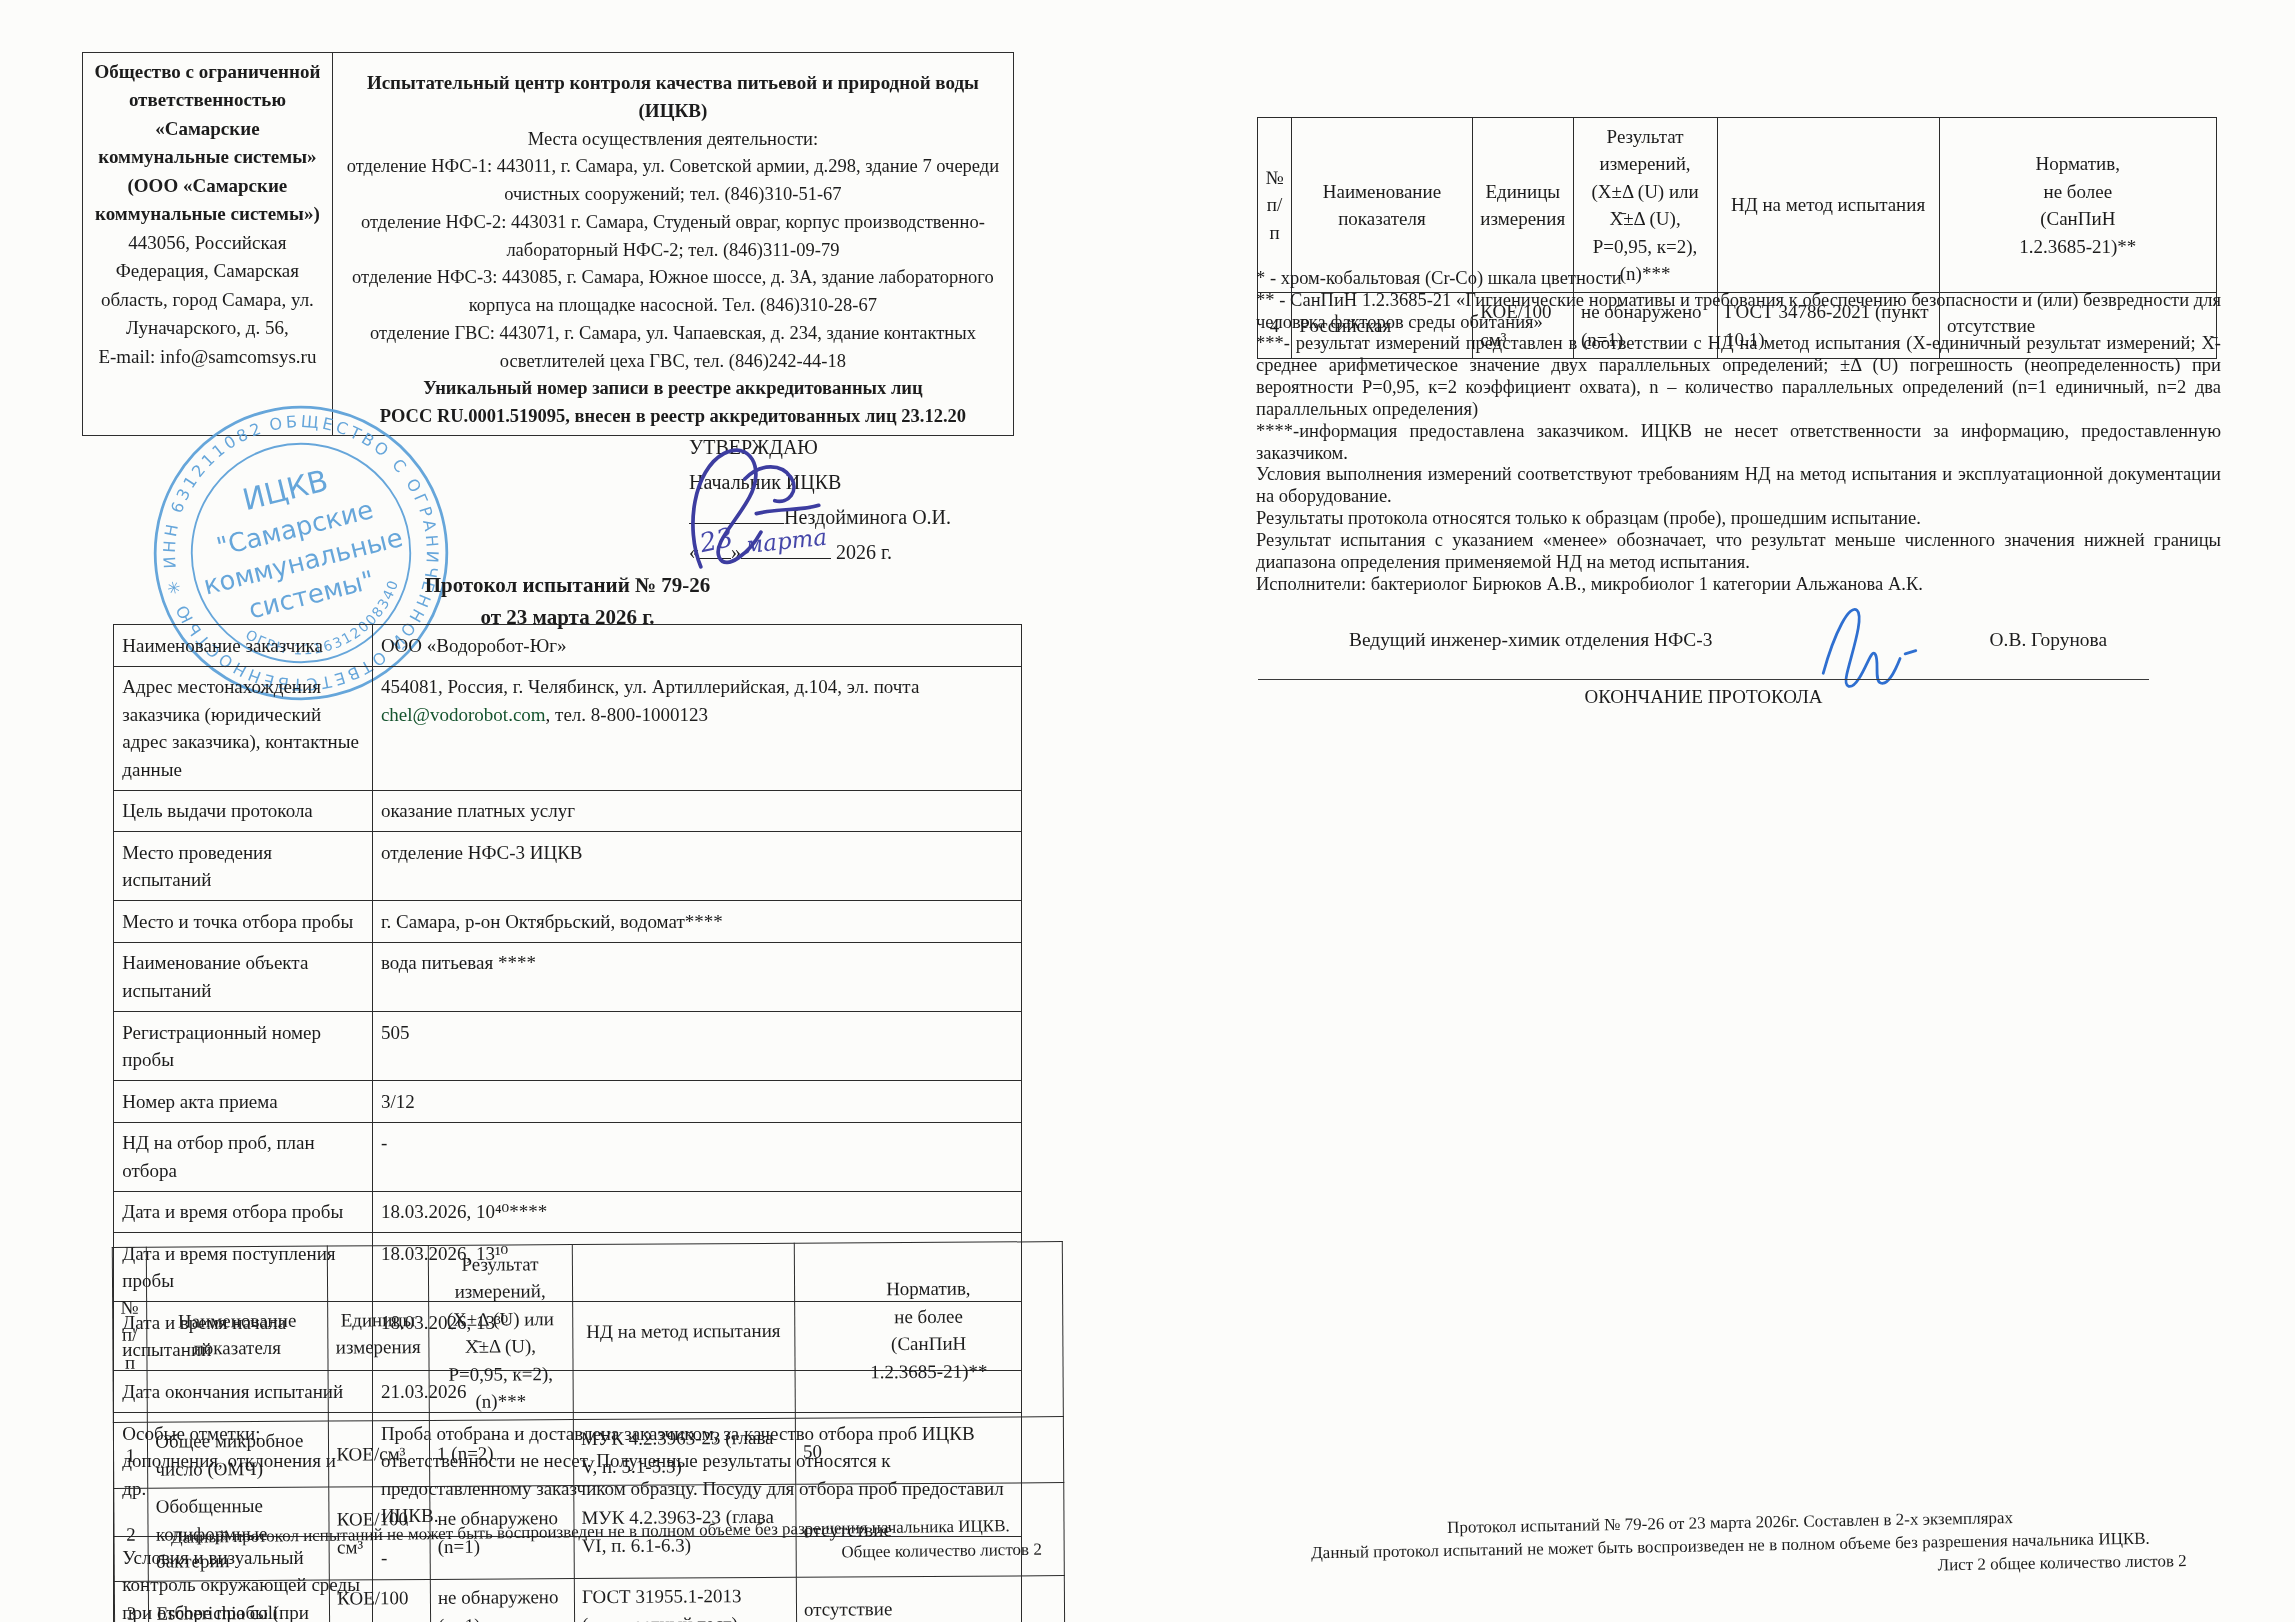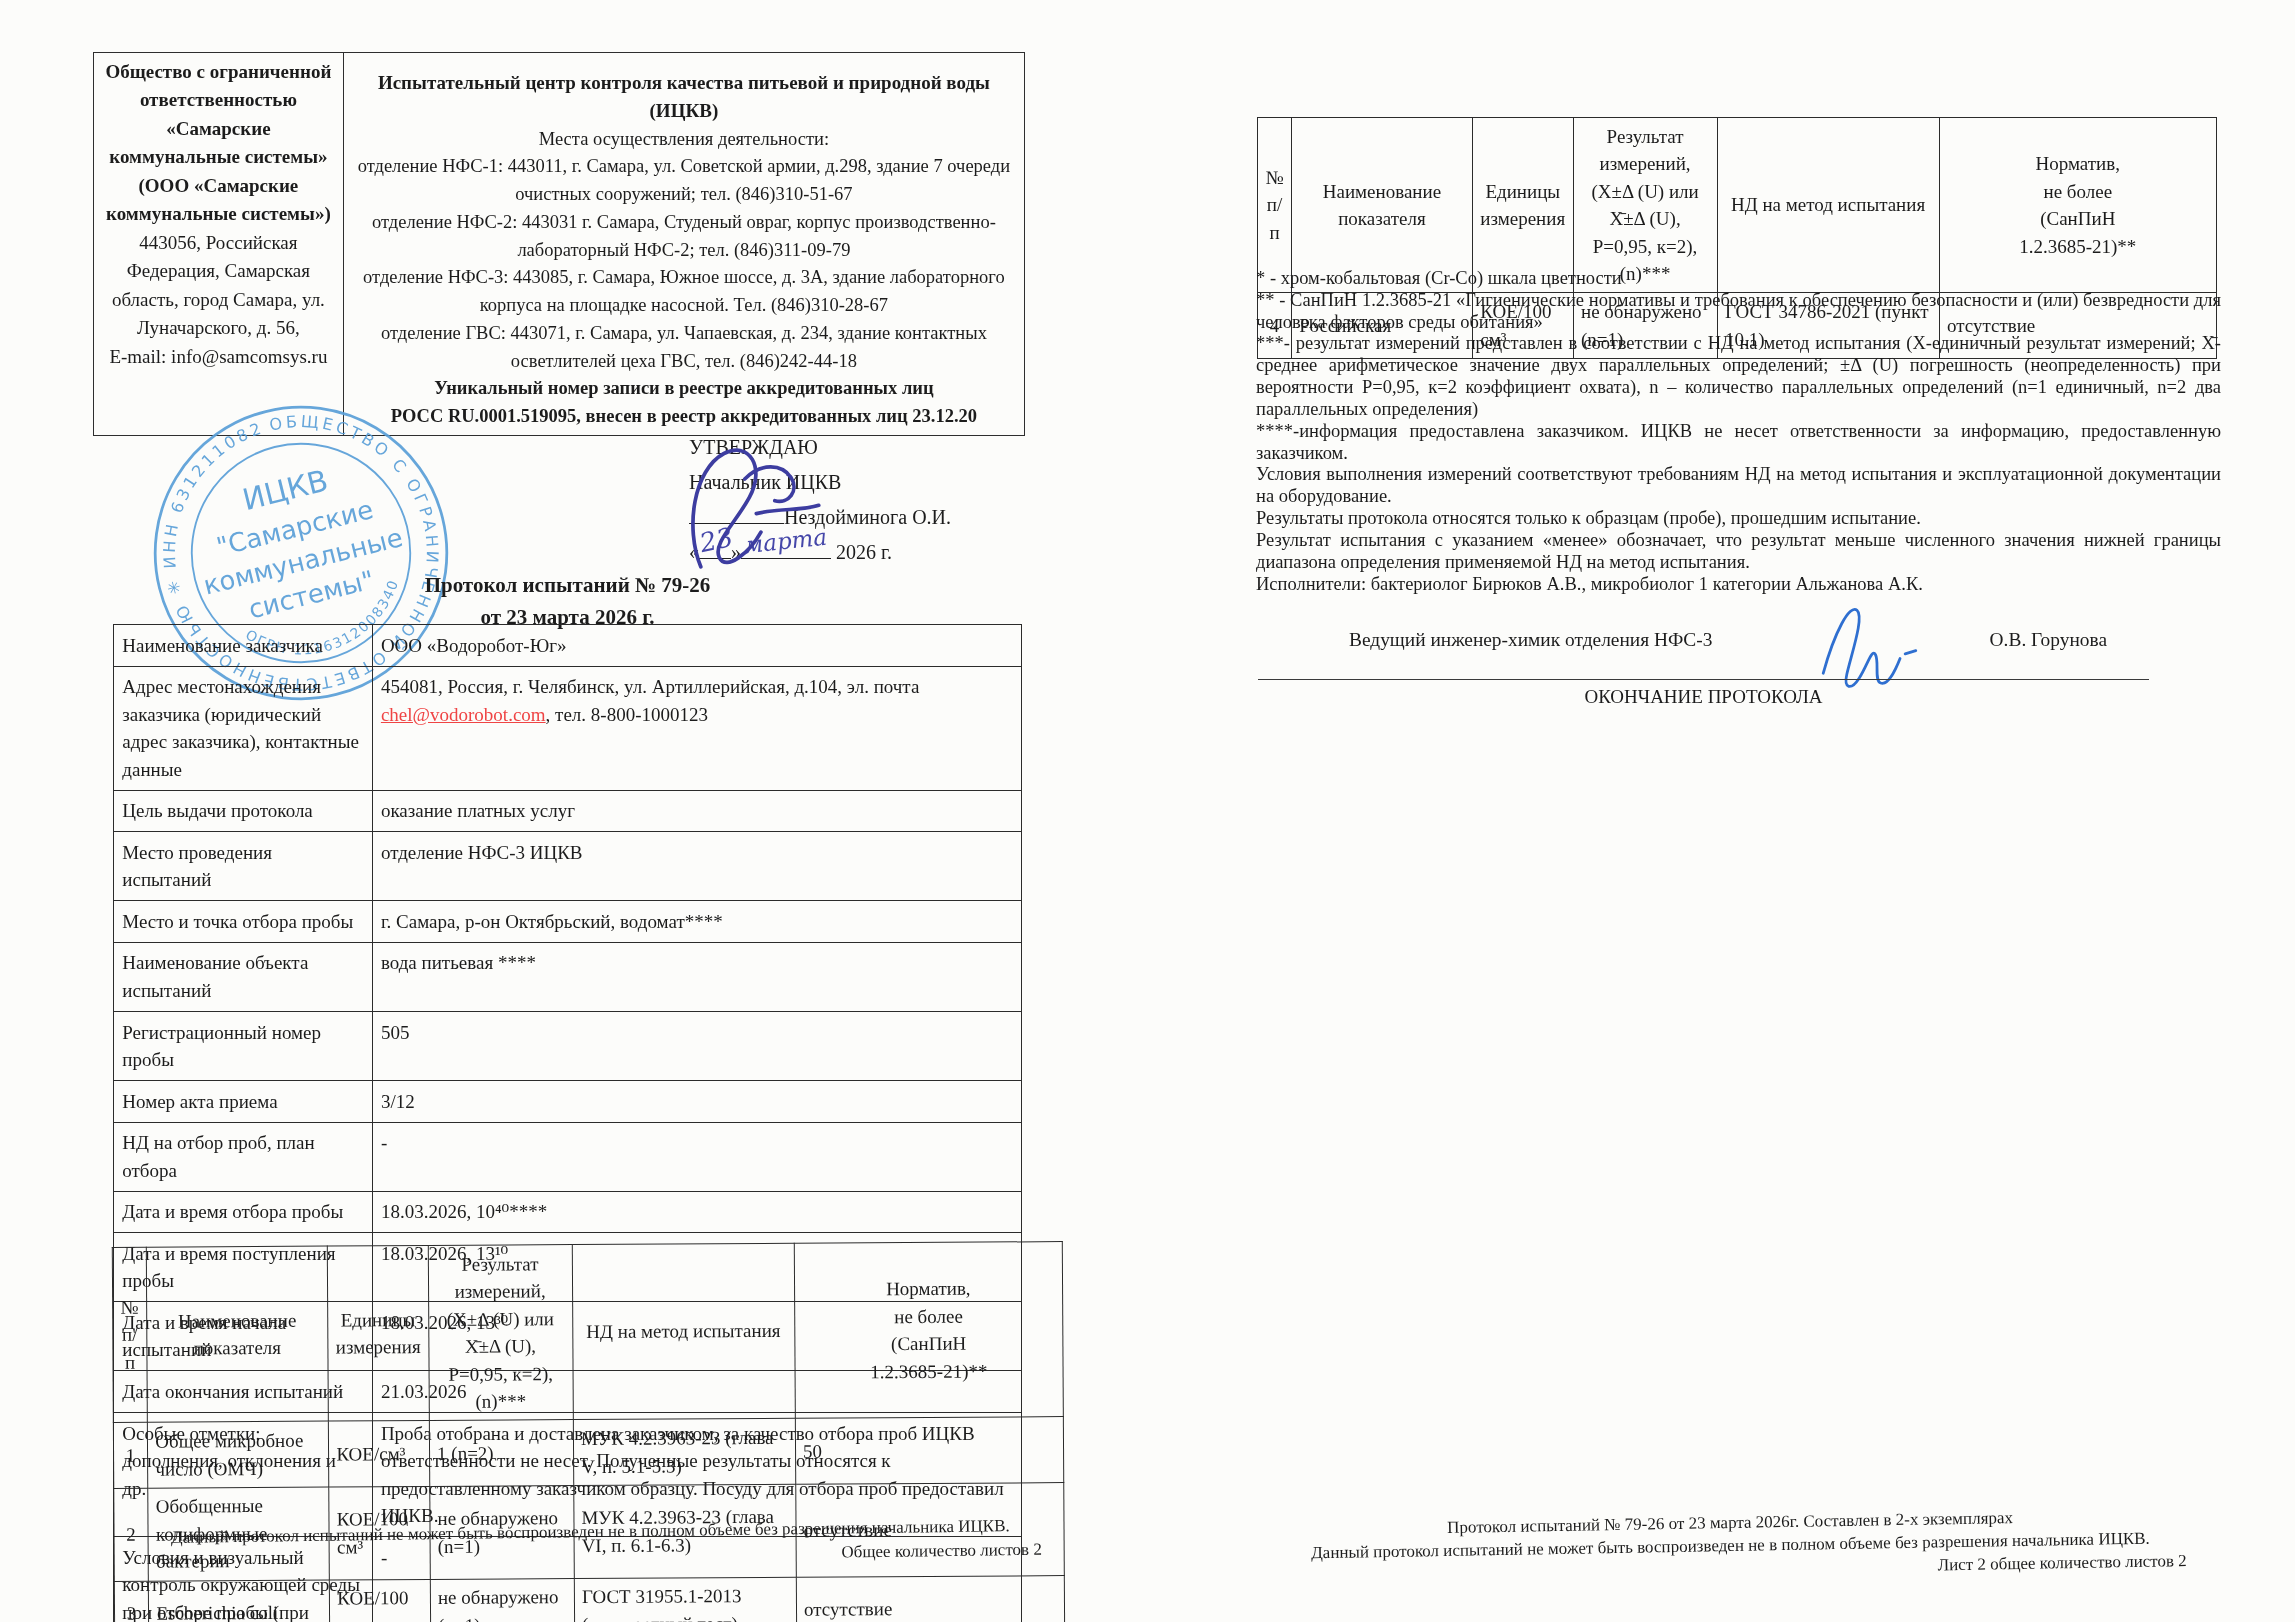--- a/index.html
+++ b/index.html
@@ -1,21 +1,21 @@
 <!DOCTYPE html>
 <html style="font-size:7.4px"><head>
 <meta charset="utf-8">
 <style>
   html,body{margin:0;padding:0;background:#d8d8d8;}
   .canvas{
     position:relative;width:2295px;height:1623px;background:#fcfcfa;
     font-family:"Liberation Serif","DejaVu Serif",serif;color:#1c1c1c;overflow:hidden;
   }
   
-  .header-table{position:absolute;left:93px;top:52px;width:932px;border-collapse:collapse;}
+  .header-table{position:absolute;left:82px;top:52px;width:932px;border-collapse:collapse;}
   .header-table td{border:1.9px solid #2e2e2e;vertical-align:top;padding:4.6px 7.4px;}
   td.org{width:234px;text-align:center;font-size:19px;line-height:1.5;}
   .org-name{font-weight:bold;}
   .pre-line{white-space:pre-line;}
   td.center-box{text-align:center;font-size:18.5px;line-height:1.5;}
   .ic-title{font-weight:bold;font-size:19px;margin-top:11px;}
   .reg-bold{font-weight:bold;}
   
   .stamp{position:absolute;left:139px;top:391px;width:324px;height:324px;opacity:.92;}
   
@@ -27,21 +27,21 @@
   .hand{font-family:"DejaVu Serif",serif;font-style:italic;color:#4547a9;position:absolute;}
   .hand-day{font-size:26px;left:0.9px;top:-22px;transform:rotate(-12deg);}
   .hand-month{font-size:23px;left:2.8px;top:-18.5px;transform:rotate(-6deg);}
   .sig1{position:absolute;left:680px;top:435px;width:148px;height:148px;}
   
   .doc-title{position:absolute;left:113px;top:570px;width:909px;text-align:center;font-weight:bold;font-size:21px;line-height:1.5;}
   
   .details{position:absolute;left:113px;top:624px;width:909px;border-collapse:collapse;font-size:19px;}
   .details td{border:1.4px solid #2b2b2b;padding:6.5px 8.3px;vertical-align:top;line-height:1.45;}
   .details td.lbl{width:241px;}
-  .email{text-decoration:underline;color:#ef4444;}
+  .email{color:#14532d;}
   
   .rtable{border-collapse:collapse;font-size:19px;position:absolute;}
   #rt1{left:113px;top:1244px;width:951px;transform:rotate(-0.35deg);}
   #rt2{left:1257px;top:117px;width:960px;}
   .rtable th,.rtable td{border:1.9px solid #2b2b2b;padding:4.6px 7.4px;line-height:1.45;}
   .rtable th{font-weight:normal;text-align:center;vertical-align:middle;white-space:pre-line;}
   .rtable td{text-align:left;vertical-align:middle;}
   .rtable td.cnum{text-align:center;}
   
   .footnotes{position:absolute;left:1256px;top:268px;width:965px;font-size:18.5px;line-height:1.18;}

